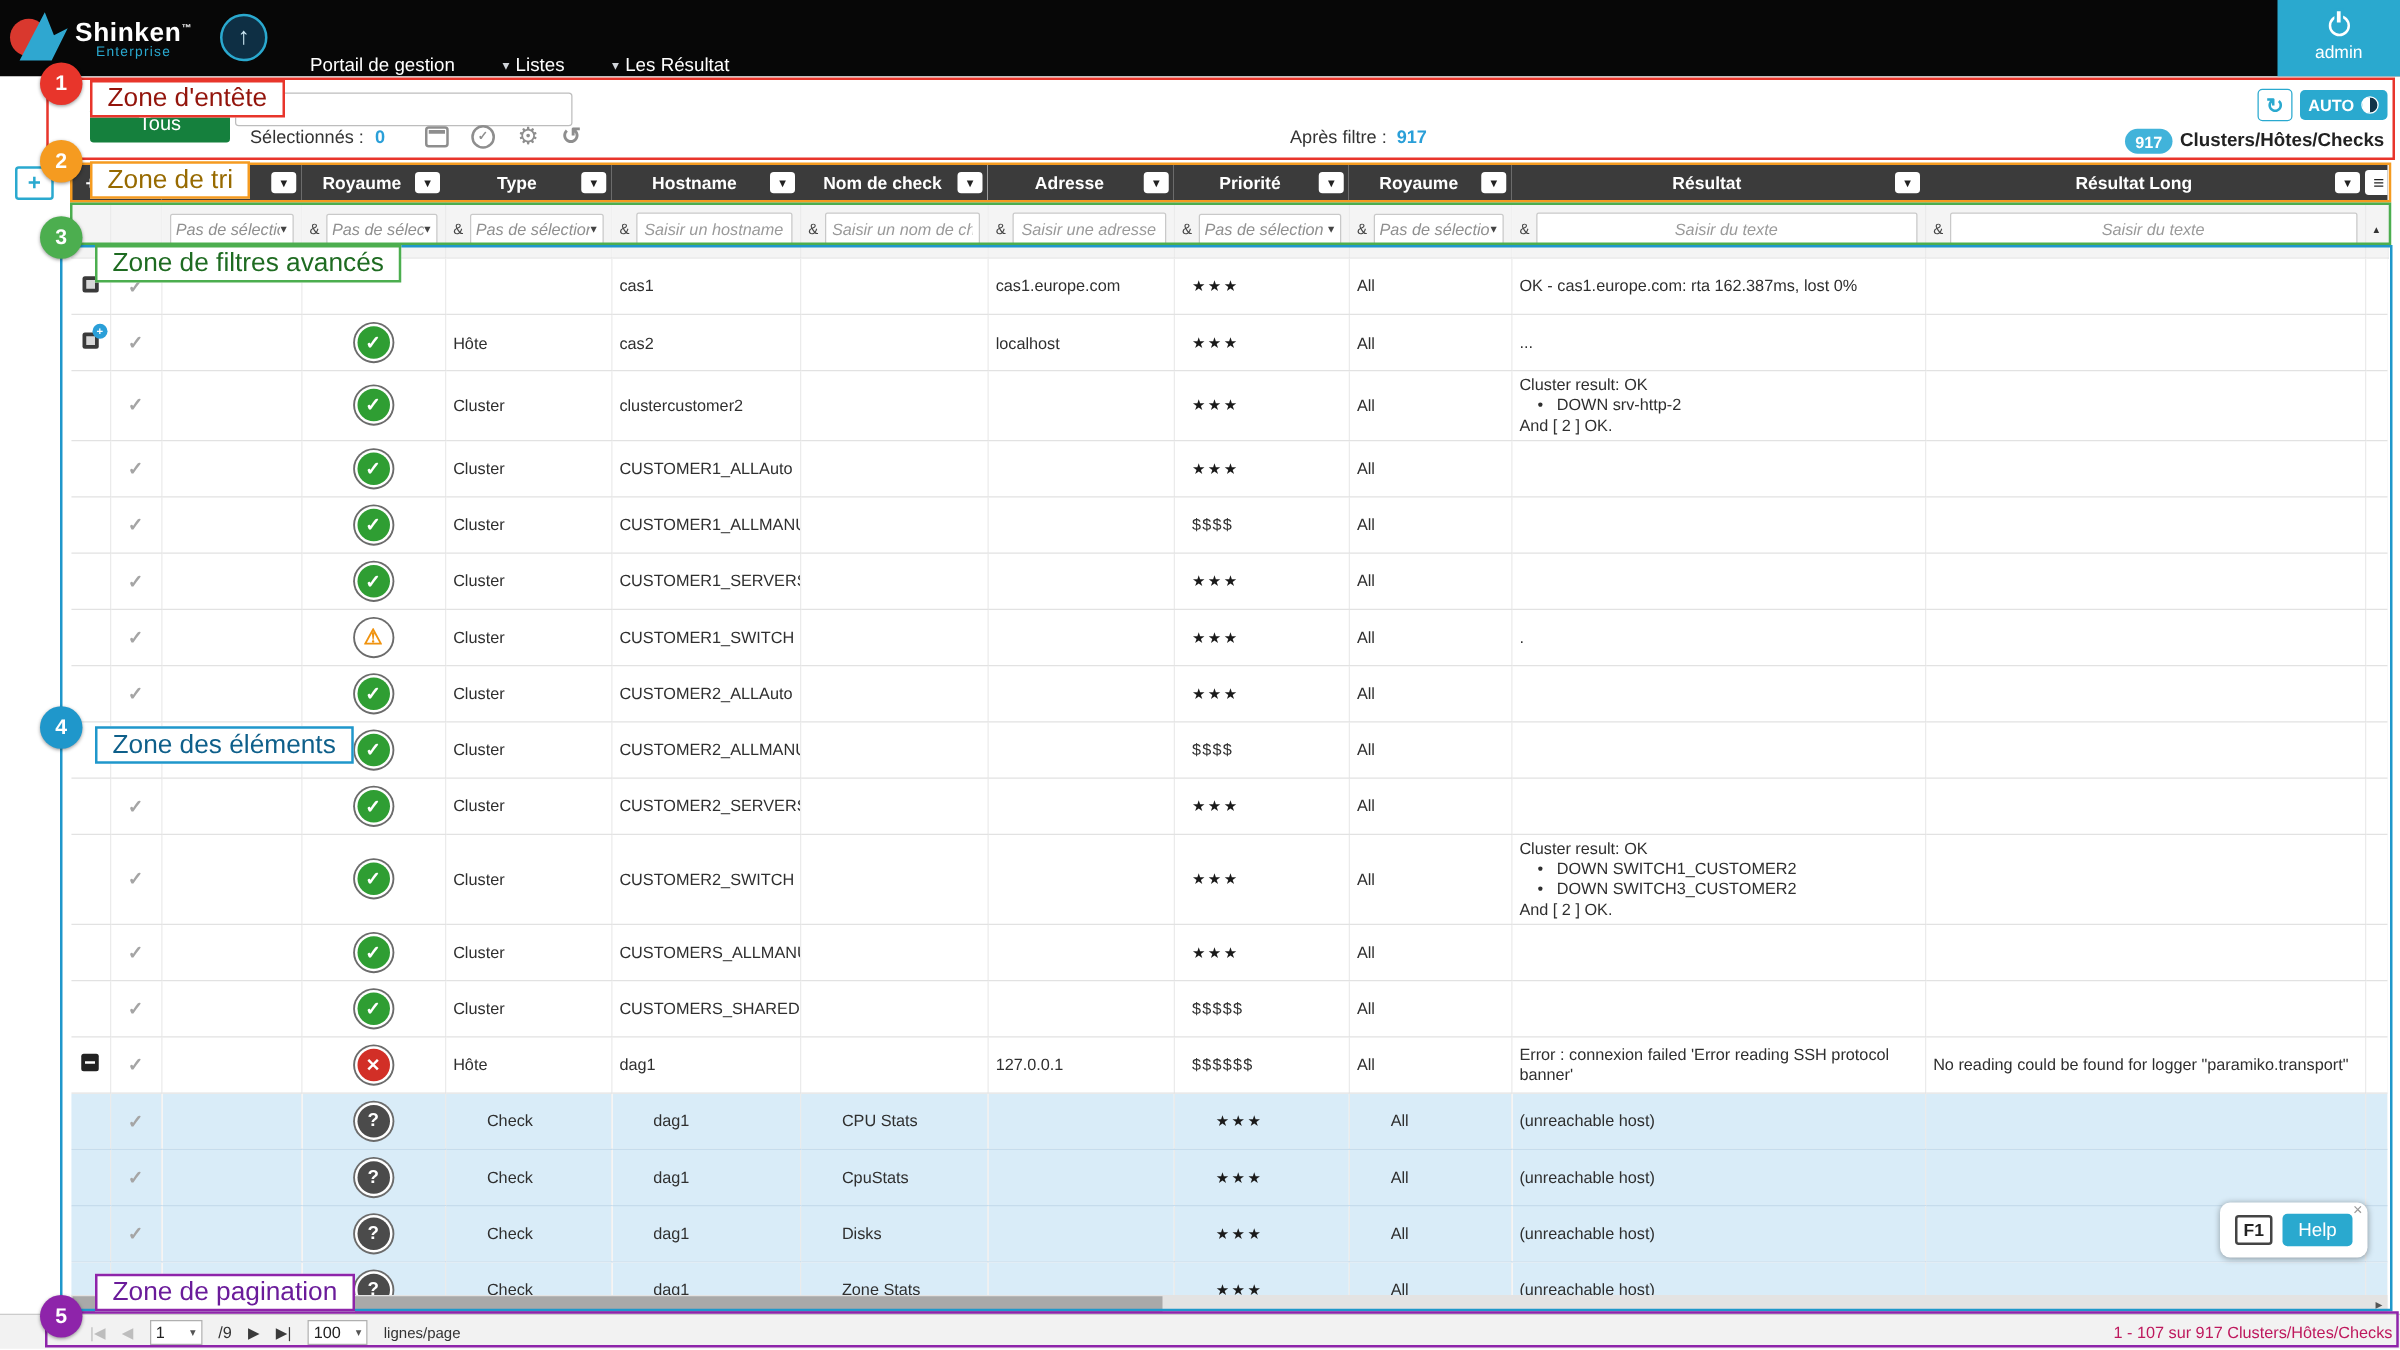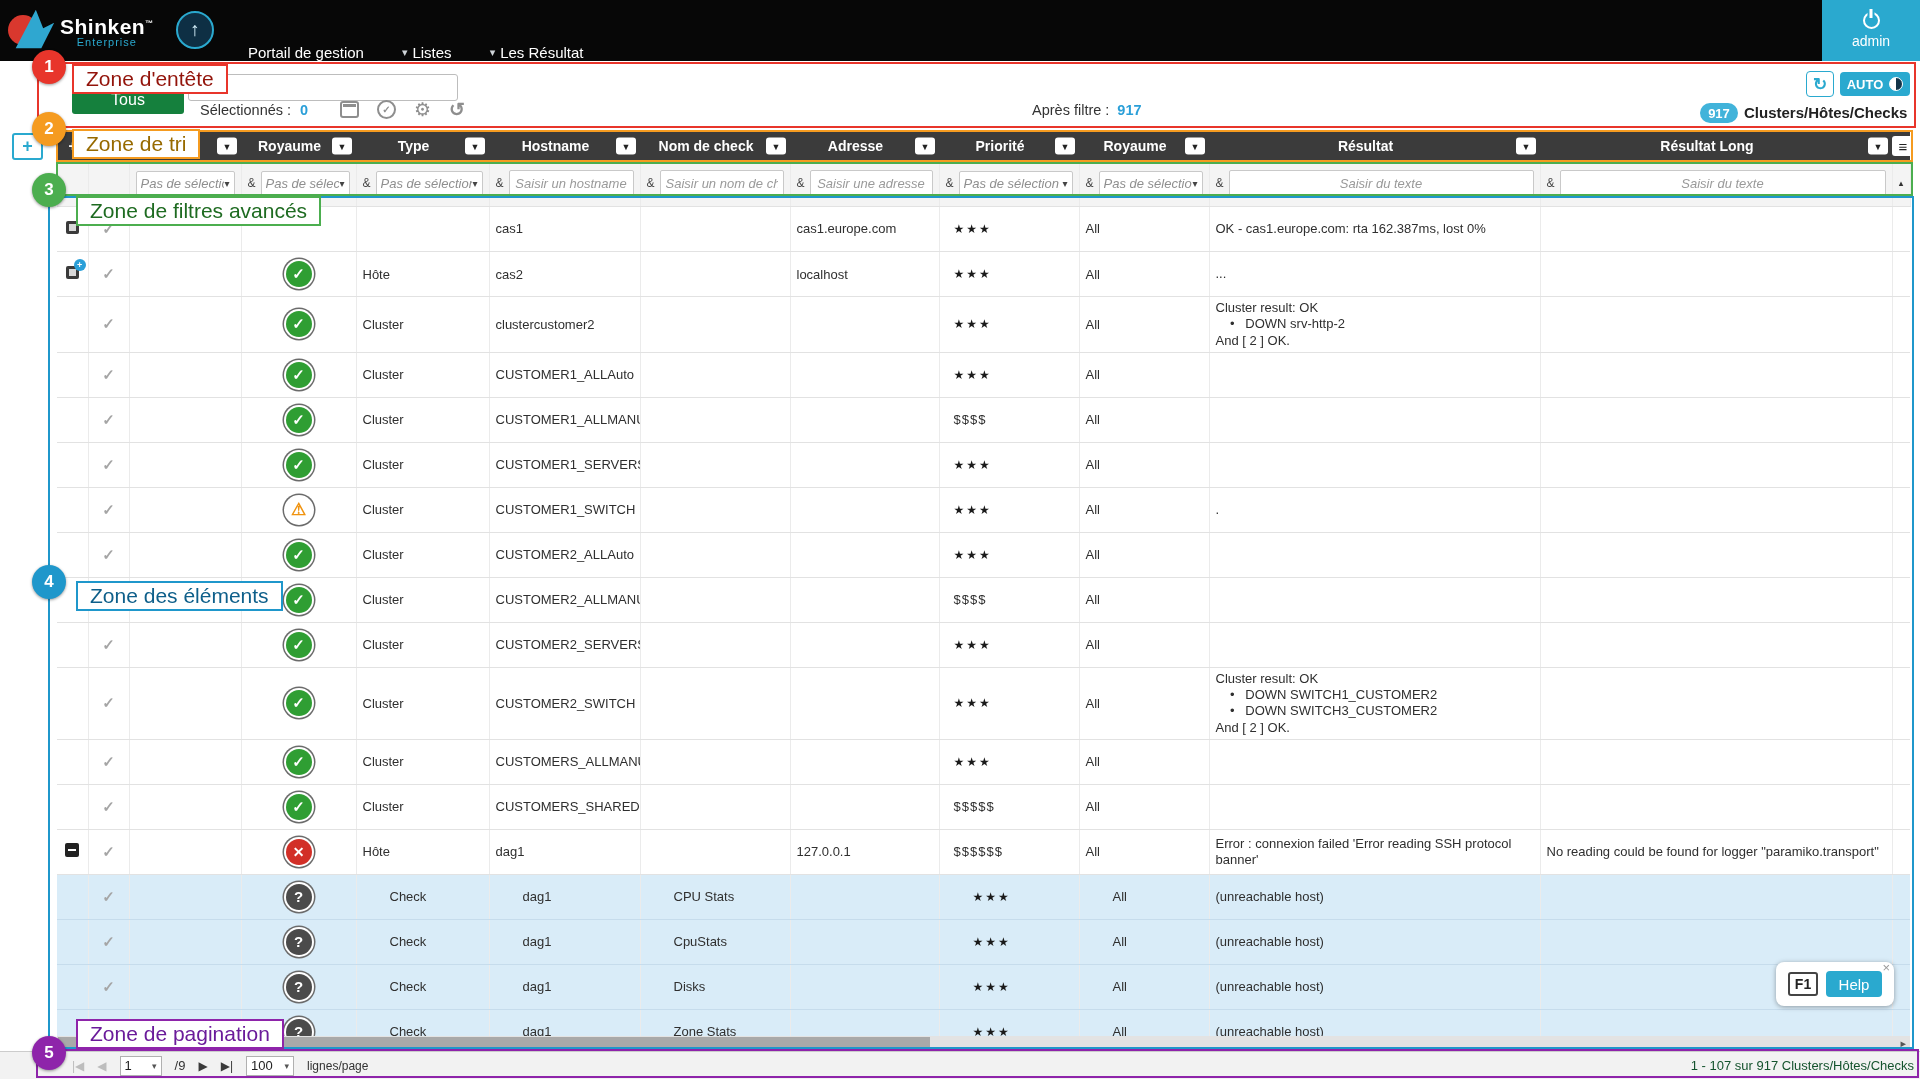--- a/index.html
+++ b/index.html
@@ -113,21 +113,21 @@
   .pagebar { position:absolute; left:0; top:1051px; width:1920px; height:28px; background:#f2f2f2; border-top:1px solid #ccc;
              display:flex; align-items:center; padding-left:72px; gap:13px; }
   .pg-nav { font-size:12px; }
   .pg-dis { color:#bdbdbd; }
   .pg-en { color:#3a3a3a; }
   .pg-box { display:flex; align-items:center; justify-content:space-between; width:42px; height:20px; background:#fff;
             border:1px solid #b0b0b0; padding:0 4px; font-size:13px; color:#222; }
   .pg-box .pcaret { font-size:9px; color:#555; }
   .pg-text { font-size:13px; color:#333; }
   .pg-lpp { font-size:12px; color:#333; }
-  .pg-range { margin-left:auto; margin-right:6px; font-size:13px; color:#14532d; font-weight:500; }
+  .pg-range { margin-left:auto; margin-right:6px; font-size:13px; color:#be185d; font-weight:500; }
 
   
   .help { position:absolute; left:1776px; top:962px; width:118px; height:44px; background:#fff; border-radius:8px;
           box-shadow:0 1px 5px rgba(0,0,0,.35); display:flex; align-items:center; justify-content:center; gap:8px; z-index:30; }
   .help-key { width:30px; height:24px; border:2px solid #444; border-radius:3px; font-size:14px; font-weight:bold; color:#222;
               display:flex; align-items:center; justify-content:center; }
   .help-btn { width:56px; height:26px; background:#2aa9cf; border-radius:4px; color:#fff; font-size:15px;
               display:flex; align-items:center; justify-content:center; }
   .help-close { position:absolute; right:4px; top:-2px; color:#999; font-size:13px; }
 

